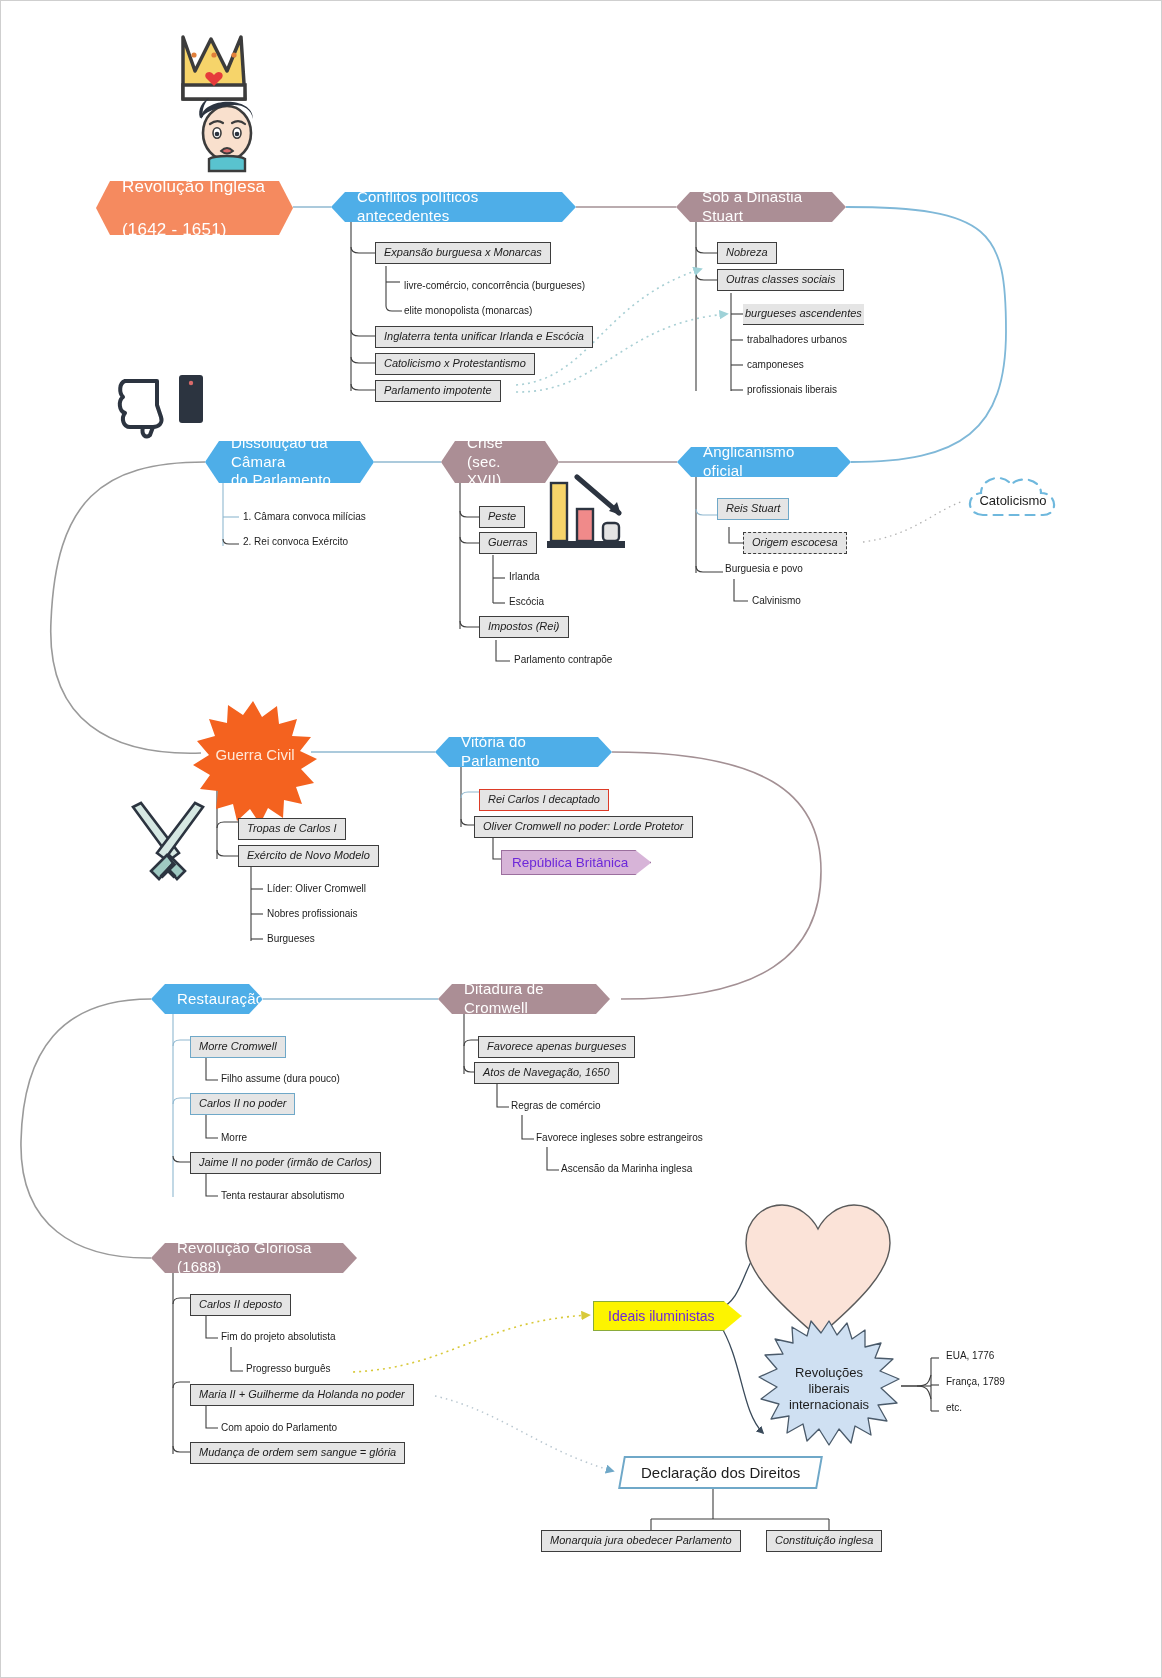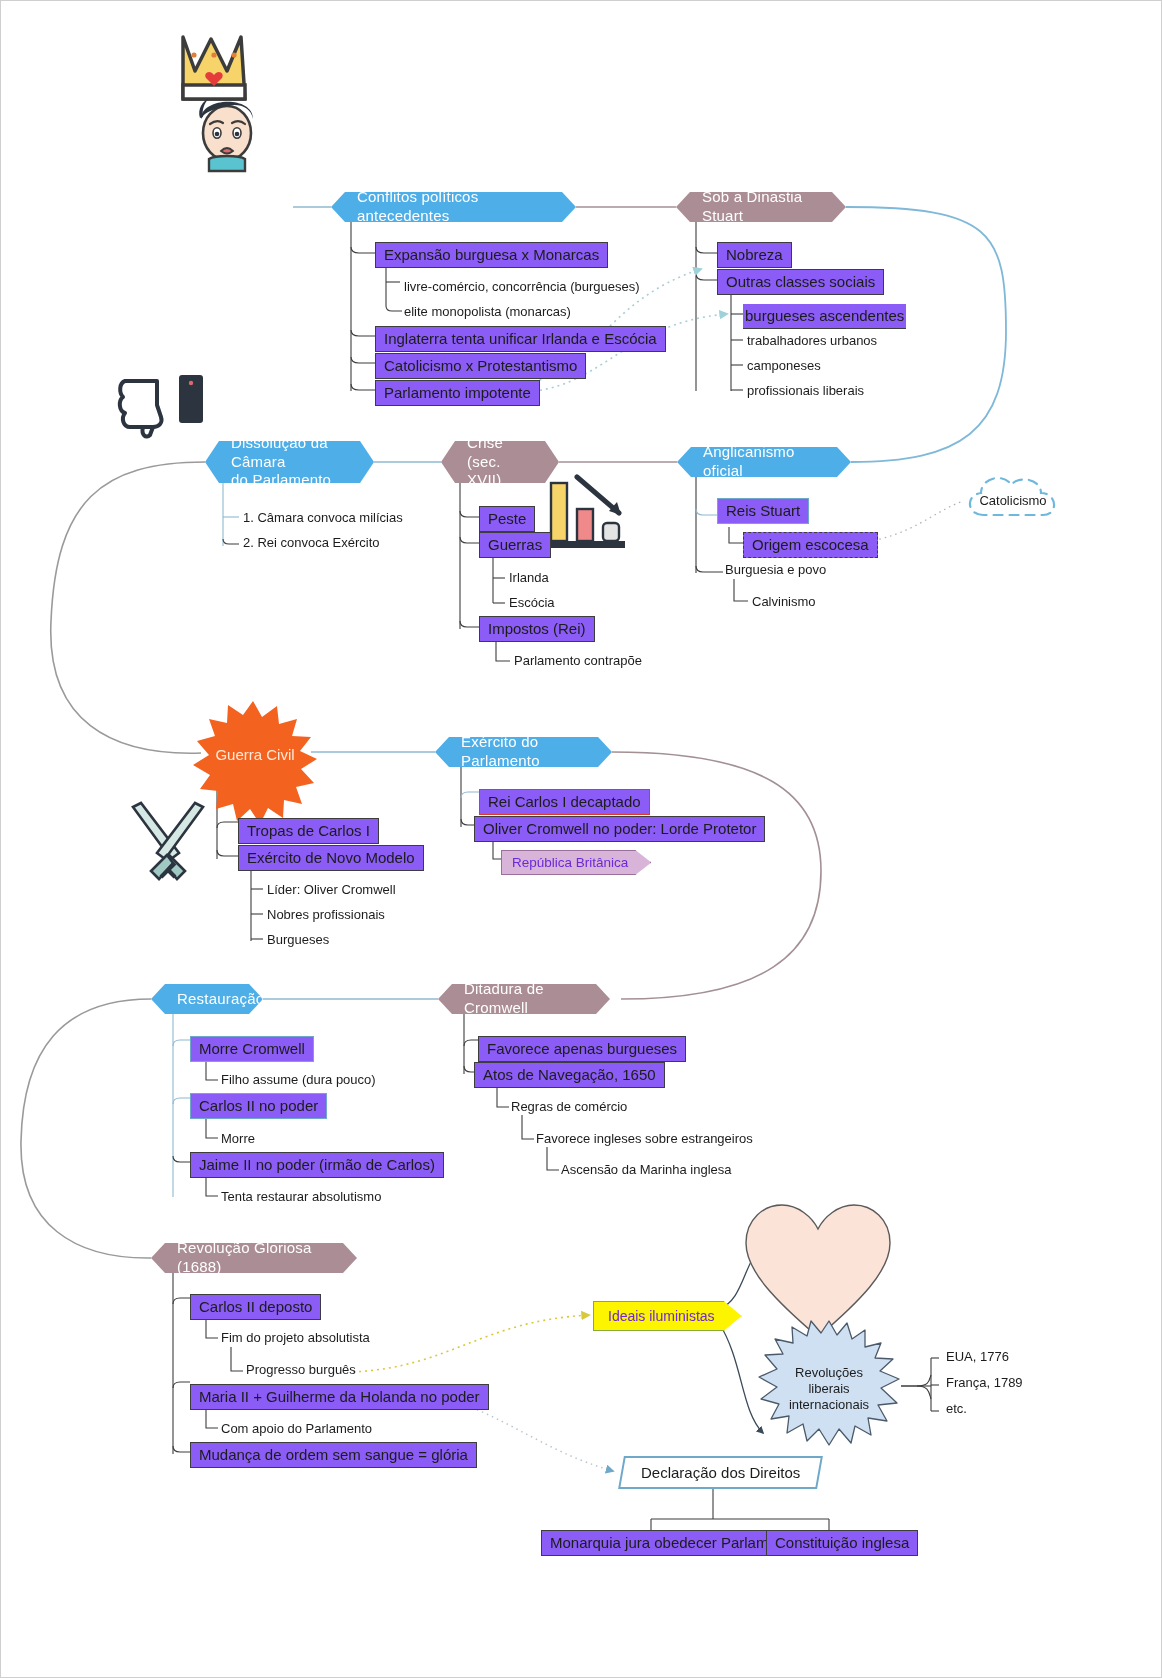--- a/index.html
+++ b/index.html
@@ -41,41 +41,42 @@
   .hex.orange {
     background: #f58a5f;
     font-size: 17px;
     text-align: left;
   }
 
   
   .box {
     position: absolute;
     border: 1px solid #3d3d3d;
-    background: #8b5cf6;
+    background: #e5e5e5;
     color: #1c1c1c;
-    font-size: 15px;
+    font-size: 11px;
     padding: 3px 8px 4px 8px;
     white-space: nowrap;
     line-height: 1.15;
+    font-style: italic;
   }
   .box.blue-border { border-color: #6fa8c8; }
   .box.red-border { border-color: #dd3b27; }
   .box.dashed-border { border: 1px dashed #3d3d3d; }
   .box.underline-only {
     border: none;
     border-bottom: 1px solid #3d3d3d;
     padding-left: 2px;
     padding-right: 2px;
   }
   
   .leaf {
     position: absolute;
     color: #1c1c1c;
-    font-size: 13px;
+    font-size: 10px;
     white-space: nowrap;
     line-height: 1.15;
     padding: 2px 2px;
   }
 
   
   .chevron {
     position: absolute;
     background: #d7b4d8;
     border: 1px solid #9b6f9e;
@@ -345,20 +346,26 @@
     <g transform="translate(758,1318)">
       <path d="M70,2 L78,16 L88,4 L93,20 L106,11 L106,28 L122,24 L116,39
                L134,40 L121,52 L140,60 L122,69 L138,84 L119,86 L128,102
                L109,99 L112,116 L96,107 L92,124 L80,110 L70,126 L60,110
                L48,122 L44,105 L28,114 L30,97 L12,100 L20,85 L2,80 L18,68
                L0,58 L18,50 L6,36 L24,35 L16,20 L34,24 L33,8 L48,17 L52,2
                L62,14 Z" fill="#cfe0f2" stroke="#4a5a6a" stroke-width="1.3" stroke-linejoin="round"></path>
     </g>
   </svg>
 
+  <div class="hex orange" style="left:95px; top:180px; width:197px; height:54px;">
+    <div>
+      <div>Revolução Inglesa</div>
+      <div>(1642 - 1651)</div>
+    </div>
+  </div>
 
   <div class="hex blue" style="left:330px; top:191px; width:245px; height:30px;">Conflitos políticos antecedentes</div>
 
   <div class="box" style="left:374px; top:241px;">Expansão burguesa x Monarcas</div>
   <div class="leaf" style="left:401px; top:277px;">livre-comércio, concorrência (burgueses)</div>
   <div class="leaf" style="left:401px; top:302px;">elite monopolista (monarcas)</div>
   <div class="box" style="left:374px; top:325px;">Inglaterra tenta unificar Irlanda e Escócia</div>
   <div class="box" style="left:374px; top:352px;">Catolicismo x Protestantismo</div>
   <div class="box" style="left:374px; top:379px;">Parlamento impotente</div>
 
@@ -392,21 +399,21 @@
   <div class="leaf" style="left:749px; top:592px;">Calvinismo</div>
   <div class="cloud-node" style="left:960px; top:470px;">Catolicismo</div>
 
   <div class="explosion-node" style="left:190px; top:705px;">Guerra Civil</div>
   <div class="box" style="left:237px; top:817px;">Tropas de Carlos I</div>
   <div class="box" style="left:237px; top:844px;">Exército de Novo Modelo</div>
   <div class="leaf" style="left:264px; top:880px;">Líder: Oliver Cromwell</div>
   <div class="leaf" style="left:264px; top:905px;">Nobres profissionais</div>
   <div class="leaf" style="left:264px; top:930px;">Burgueses</div>
 
-  <div class="hex blue" style="left:434px; top:736px; width:177px; height:30px;">Exército do Parlamento</div>
+  <div class="hex blue" style="left:434px; top:736px; width:177px; height:30px;">Vitória do Parlamento</div>
   <div class="box red-border" style="left:478px; top:788px;">Rei Carlos I decaptado</div>
   <div class="box" style="left:473px; top:815px;">Oliver Cromwell no poder: Lorde Protetor</div>
   <div class="chevron" style="left:500px; top:849px;">República Britânica</div>
 
   <div class="hex blue" style="left:150px; top:983px; width:112px; height:30px;">Restauração</div>
   <div class="box blue-border" style="left:189px; top:1035px;">Morre Cromwell</div>
   <div class="leaf" style="left:218px; top:1070px;">Filho assume (dura pouco)</div>
   <div class="box blue-border" style="left:189px; top:1092px;">Carlos II no poder</div>
   <div class="leaf" style="left:218px; top:1129px;">Morre</div>
   <div class="box" style="left:189px; top:1151px;">Jaime II no poder (irmão de Carlos)</div>

